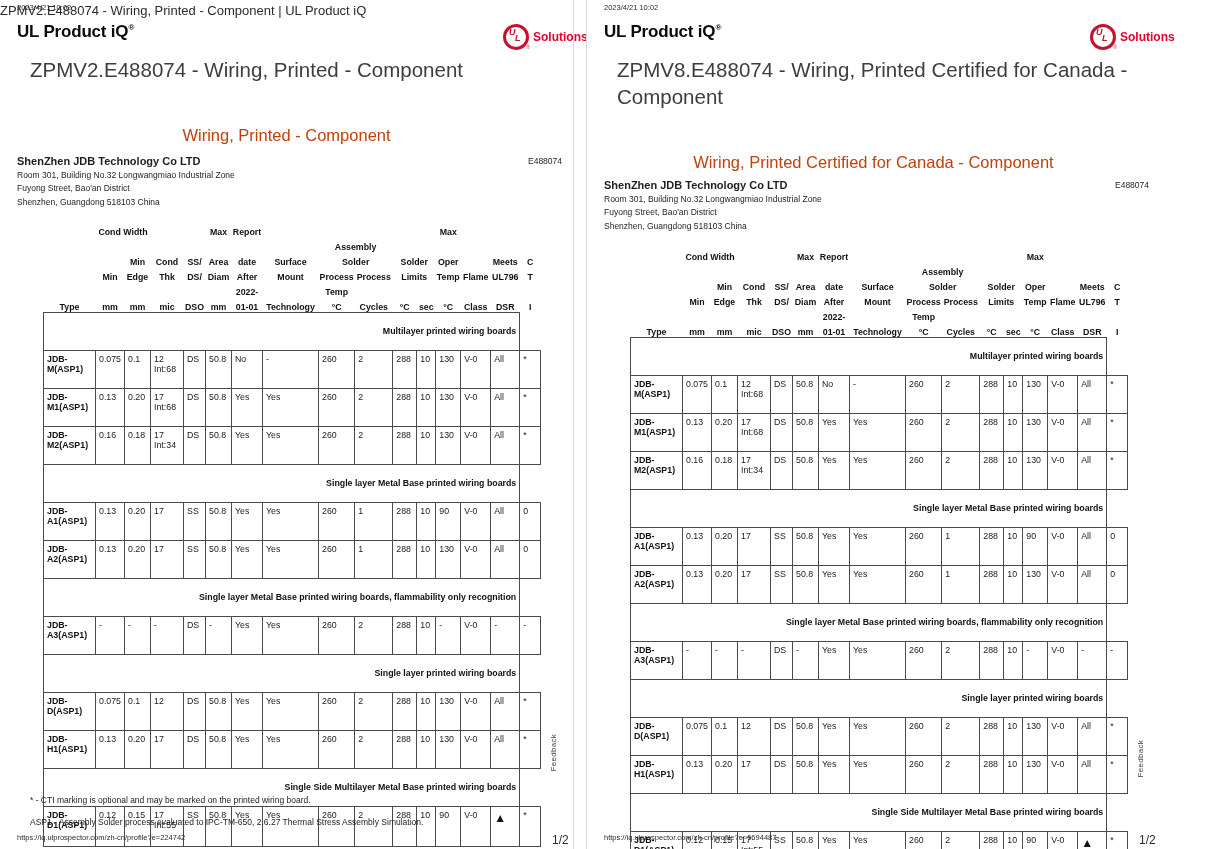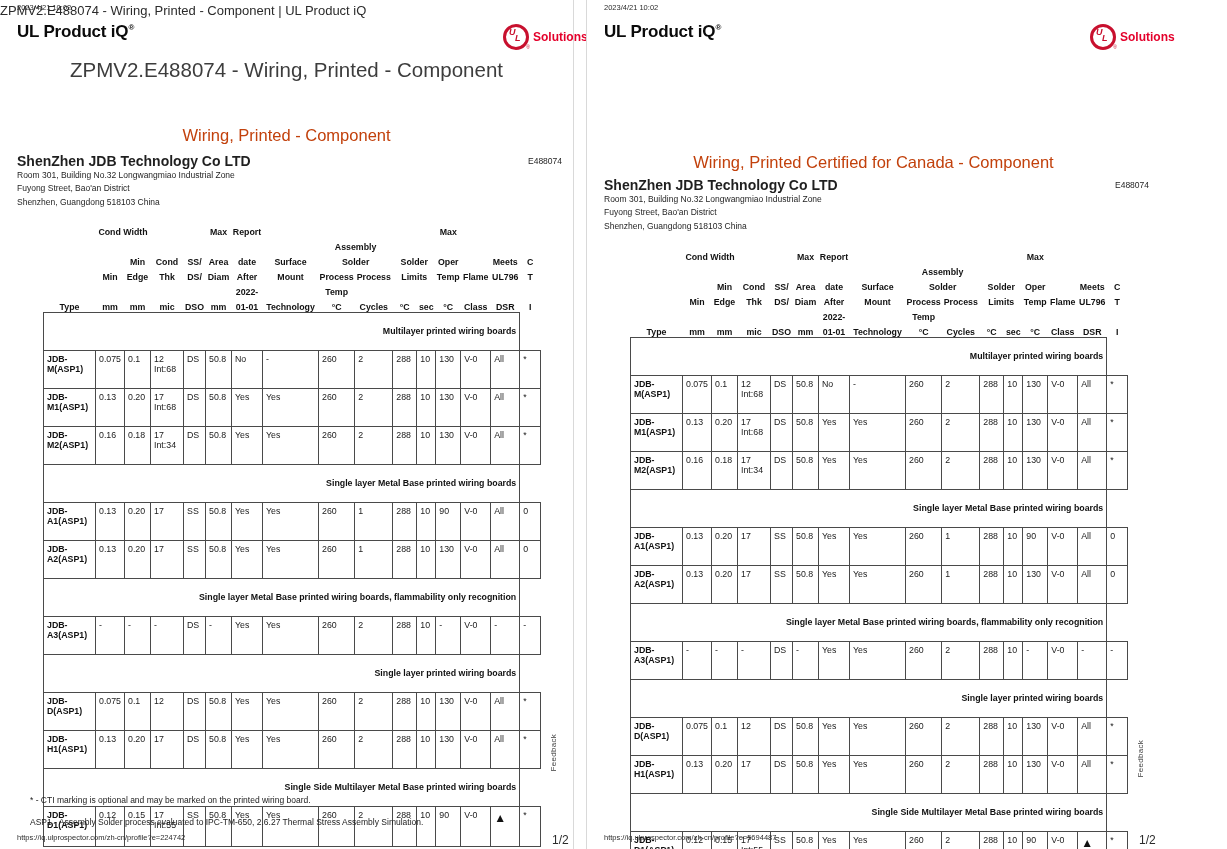--- a/index.html
+++ b/index.html
@@ -21,31 +21,31 @@
   .brand .iq{font-weight:800;}
   .brand sup{font-size:8px;}
 
   .ul-solutions{position:absolute;top:24px;left:503px;display:flex;align-items:center;gap:4px;}
   .ul-circle{position:relative;width:20px;height:20px;border:3px solid #c8102e;border-radius:50%;background:#fff;}
   .ul-circle .u{position:absolute;left:3px;top:0px;font-size:9px;font-weight:800;font-style:italic;color:#c8102e;}
   .ul-circle .l{position:absolute;left:9px;top:6px;font-size:9px;font-weight:800;font-style:italic;color:#c8102e;}
   .ul-circle .reg{position:absolute;right:-4px;bottom:-3px;font-size:5px;color:#c8102e;}
   .sol-label{font-size:12px;font-weight:700;color:#e4002b;}
 
-  .h1{position:absolute;top:56px;left:30px;width:513px;text-align:center;
+  .h1{position:absolute;top:56px;left:30px;width:513px;
       font-size:20.5px;line-height:27px;color:#3d3d3d;font-weight:400;}
   .subtitle{position:absolute;left:30px;width:513px;text-align:center;
       font-size:16.5px;color:#c2410c;font-weight:400;}
   .page-left .subtitle{top:126px;}
   .page-right .subtitle{top:153px;}
 
   .company{position:absolute;left:17px;font-size:8.5px;line-height:13.5px;color:#1f1f1f;}
   .page-left .company{top:155px;}
   .page-right .company{top:179px;}
-  .company .name{font-weight:700;font-size:14px;}
+  .company .name{font-weight:700;font-size:11px;}
   .file-number{position:absolute;font-size:8.5px;color:#1f1f1f;left:528px;}
   .page-left .file-number{top:156px;}
   .page-right .file-number{top:180px;}
 
   .table-wrap{position:absolute;left:0;padding-left:32px;}
   .page-left .table-wrap{top:222px;}
   .page-right .table-wrap{top:247px;}
 
   table.ratings{border-collapse:collapse;table-layout:fixed;margin-left:11px;
       font-size:8.8px;color:#202020;}
@@ -447,20 +447,21 @@
 
   <div class="ul-solutions">
     <span class="ul-circle">
       <span class="u">U</span>
       <span class="l">L</span>
       <span class="reg">®</span>
     </span>
     <span class="sol-label">Solutions</span>
   </div>
 
+  <div class="h1">ZPMV8.E488074 - Wiring, Printed Certified for Canada - Component</div>
   <div class="subtitle">Wiring, Printed Certified for Canada - Component</div>
 
   <div class="company">
     <div class="name">ShenZhen JDB Technology Co LTD</div>
     <div>Room 301, Building No.32 Longwangmiao Industrial Zone</div>
     <div>Fuyong Street, Bao'an District</div>
     <div>Shenzhen, Guangdong 518103 China</div>
   </div>
   <div class="file-number">E488074</div>
 

